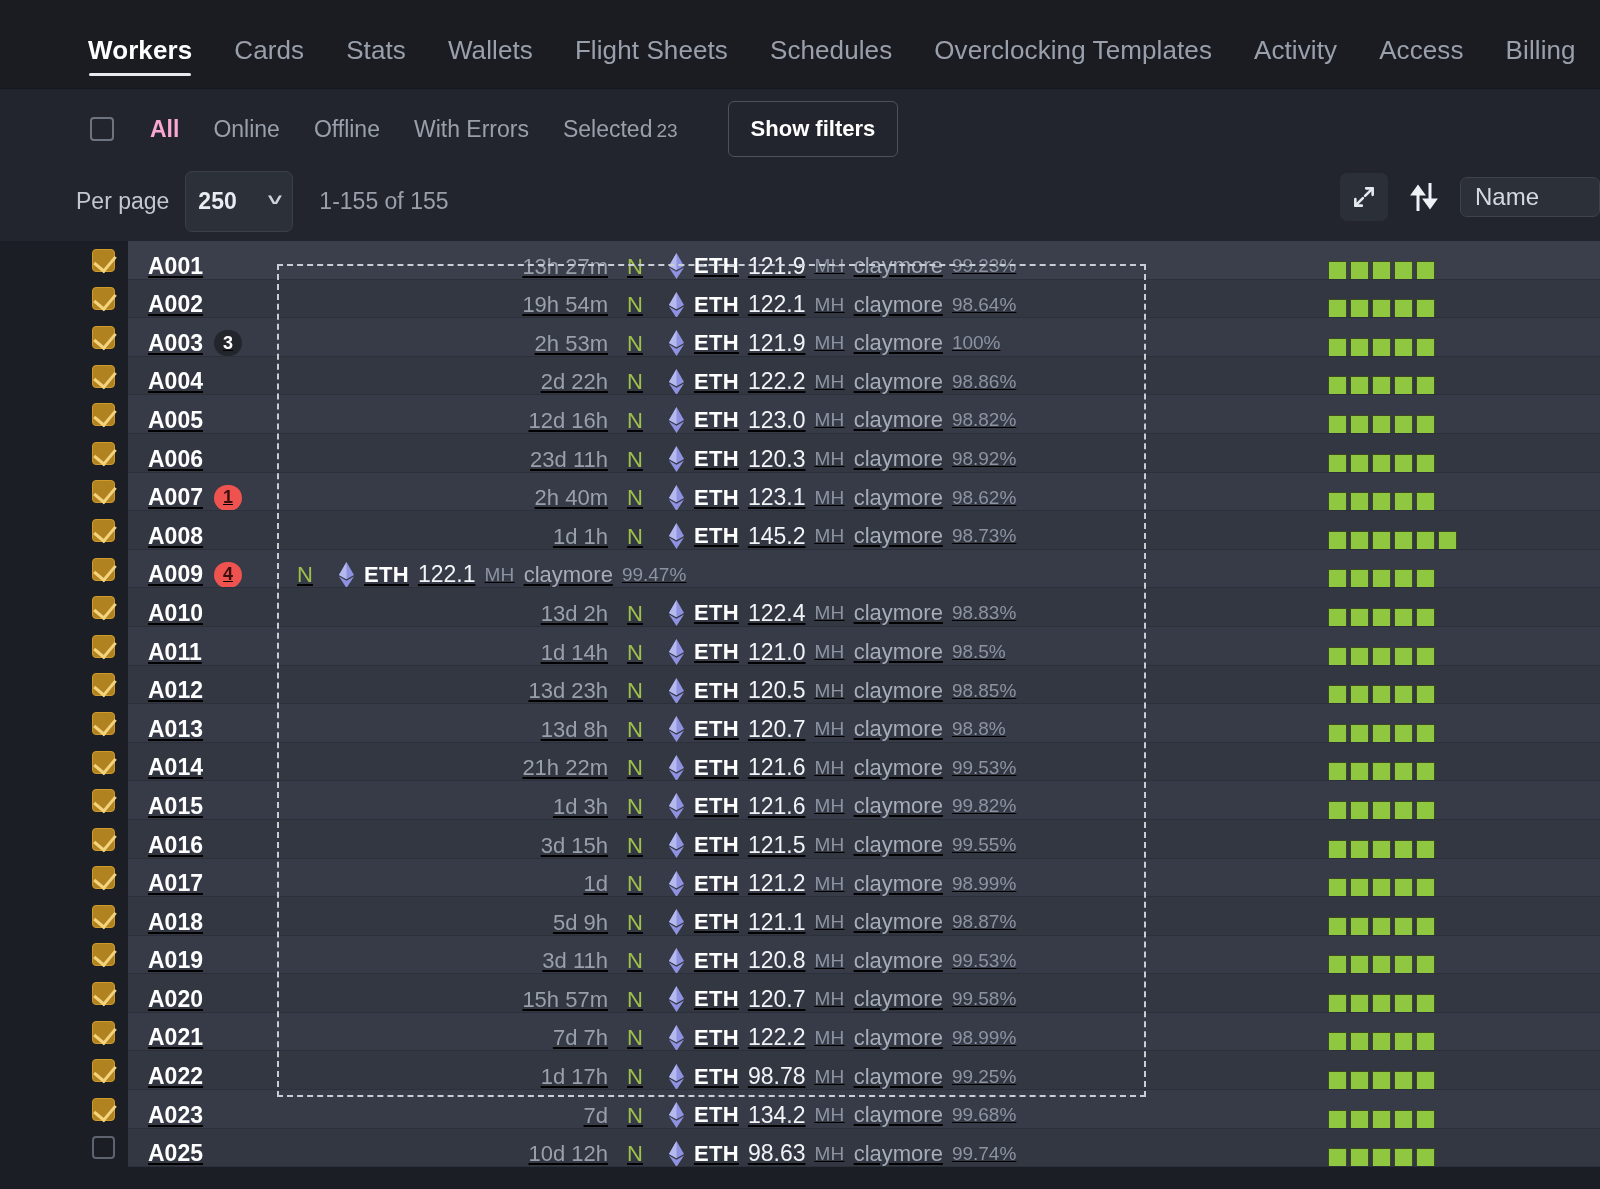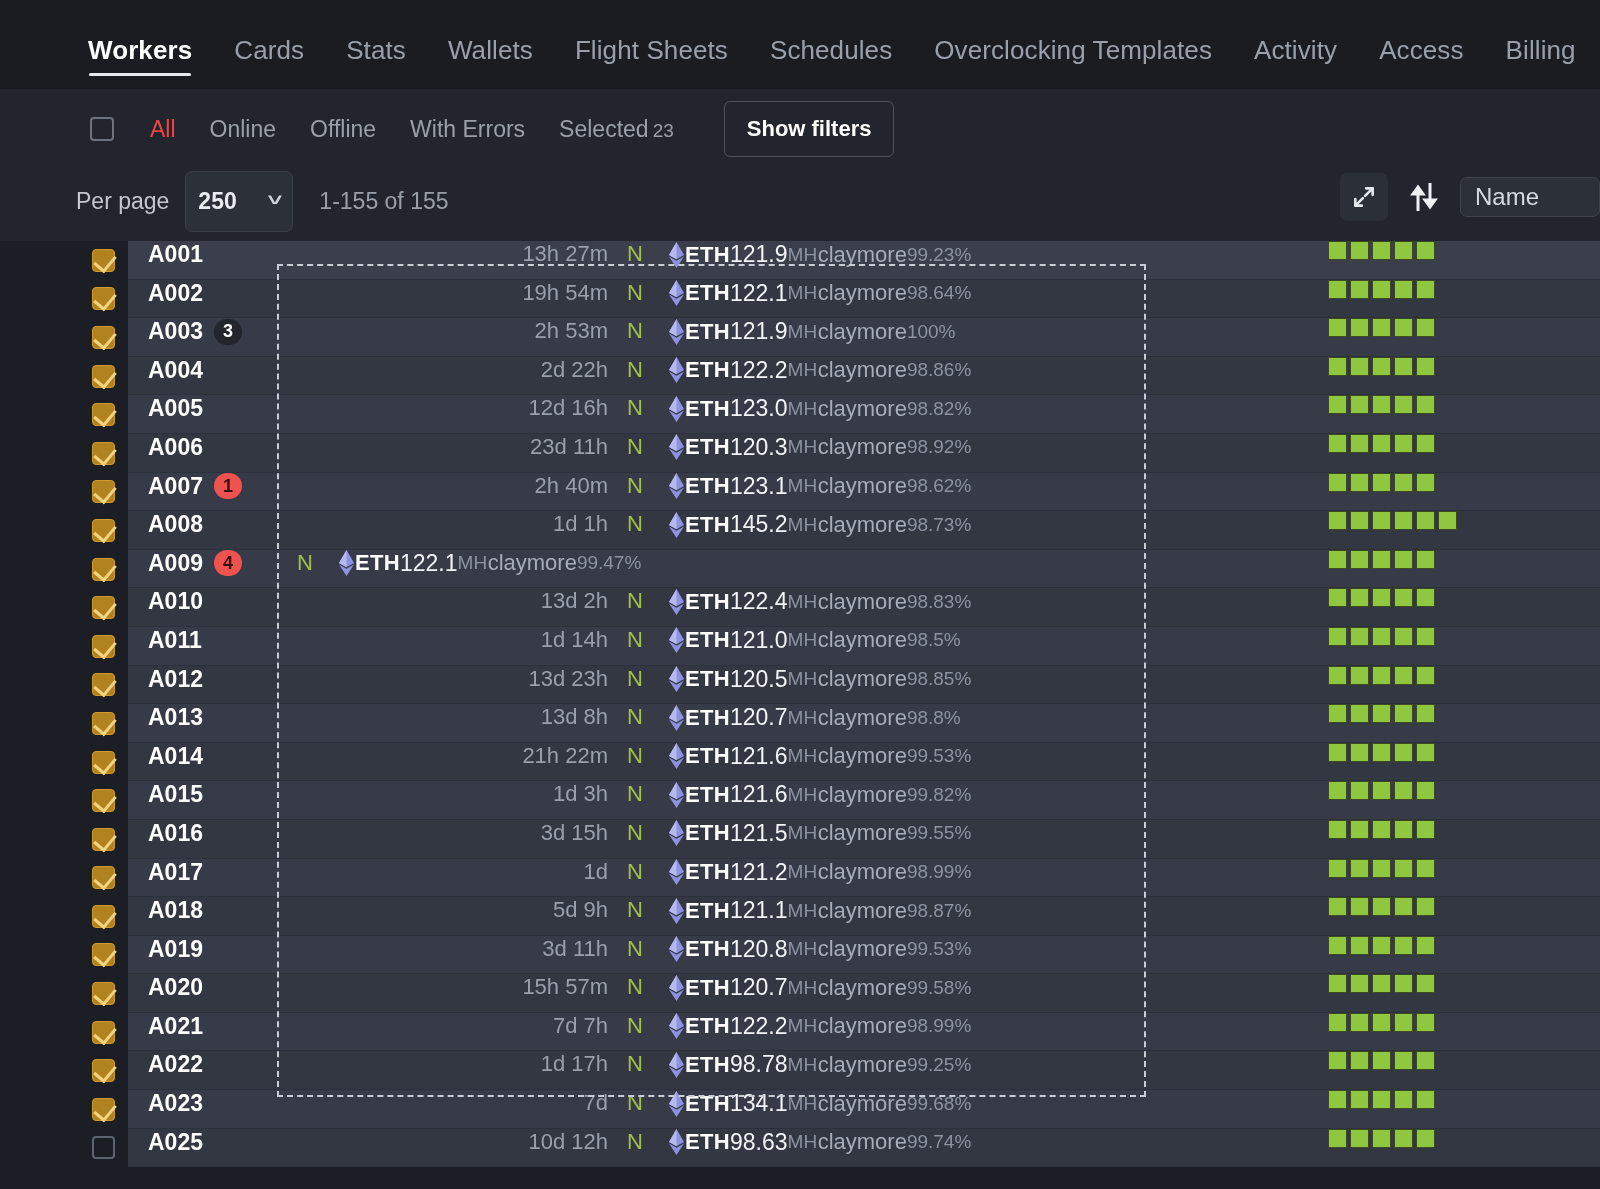--- a/index.html
+++ b/index.html
@@ -58,21 +58,21 @@
     margin-right: 36px;
     flex: none;
   }
   .filt {
     font-size: 23px;
     color: #9aa0ab;
     margin-right: 34px;
     cursor: pointer;
     white-space: nowrap;
   }
-  .filt.active { color: #ef4444; font-weight: 400; text-align: right; }
+  .filt.active { color: #f9a8d4; font-weight: 700; text-align: right; }
   .filt .cnt { font-size: 19px; color: #9aa0ab; margin-left: 4px; }
   .show-filters {
     margin-left: 16px;
     border: 1px solid #4b525e;
     border-radius: 6px;
     background: transparent;
     color: #ffffff;
     font-weight: 700;
     font-size: 22px;
     padding: 14px 22px;
@@ -136,23 +136,24 @@
 
   
   .table-wrap {
     position: relative;
     height: 948px;
     background: #1b1e25;
   }
   .row {
     position: relative;
     display: flex;
-    align-items: flex-start;
+    align-items: flex-end;
     height: 38.6px;
     background: #363b47;
+    text-decoration: underline;
   }
   .row.alt { background: #323742; }
   .row.first { background: #3a3f4b; }
   .row::after{
     content:"";
     position:absolute; left:128px; right:0; bottom:0;
     height:1px; background:#2b303a;
   }
   .cb-cell {
     width: 128px;
@@ -216,21 +217,21 @@
     flex: none;
   }
   .netcol {
     width: 54px;
     text-align: center;
     font-size: 22px;
     color: #9fc04a;
     flex: none;
   }
   .coincell {
-    display: flex; align-items: center; 
+    display: flex; align-items: center; gap: 9px;
     padding-left: 6px;
     white-space: nowrap;
   }
   .eth-ico { width: 17px; height: 26px; flex:none; }
   .eth-tag { font-size: 22px; font-weight: 700; color: #ffffff; letter-spacing:.3px;}
   .hash { font-size: 23px; color: #f2f4f7; }
   .unit { font-size: 19px; color: #8d93a0; letter-spacing:.3px;}
   .miner { font-size: 22px; color: #a7adb8; }
   .accept { font-size: 19px; color: #8d93a0; }
 
@@ -966,21 +967,21 @@
         </div>
         <div class="uptime">7d</div>
         <div class="netcol">N</div>
         <div class="coincell">
           <svg class="eth-ico" viewBox="0 0 16 26">
             <path d="M8 0 L15.5 13 L8 17.2 L0.5 13 Z" fill="#8f92e0"></path>
             <path d="M8 0 L8 17.2 L0.5 13 Z" fill="#b6b9ee"></path>
             <path d="M8 18.8 L15.5 14.6 L8 26 L0.5 14.6 Z" fill="#8f92e0"></path>
           </svg>
           <span class="eth-tag">ETH</span>
-          <span class="hash">134.1</span>
+          <span class="hash">134.2</span>
           <span class="unit">MH</span>
           <span class="miner">claymore</span>
           <span class="accept">99.68%</span>
         </div>
         <div class="gpus">
           <div class="gpu"></div>
           <div class="gpu"></div>
           <div class="gpu"></div>
           <div class="gpu"></div>
           <div class="gpu"></div>

